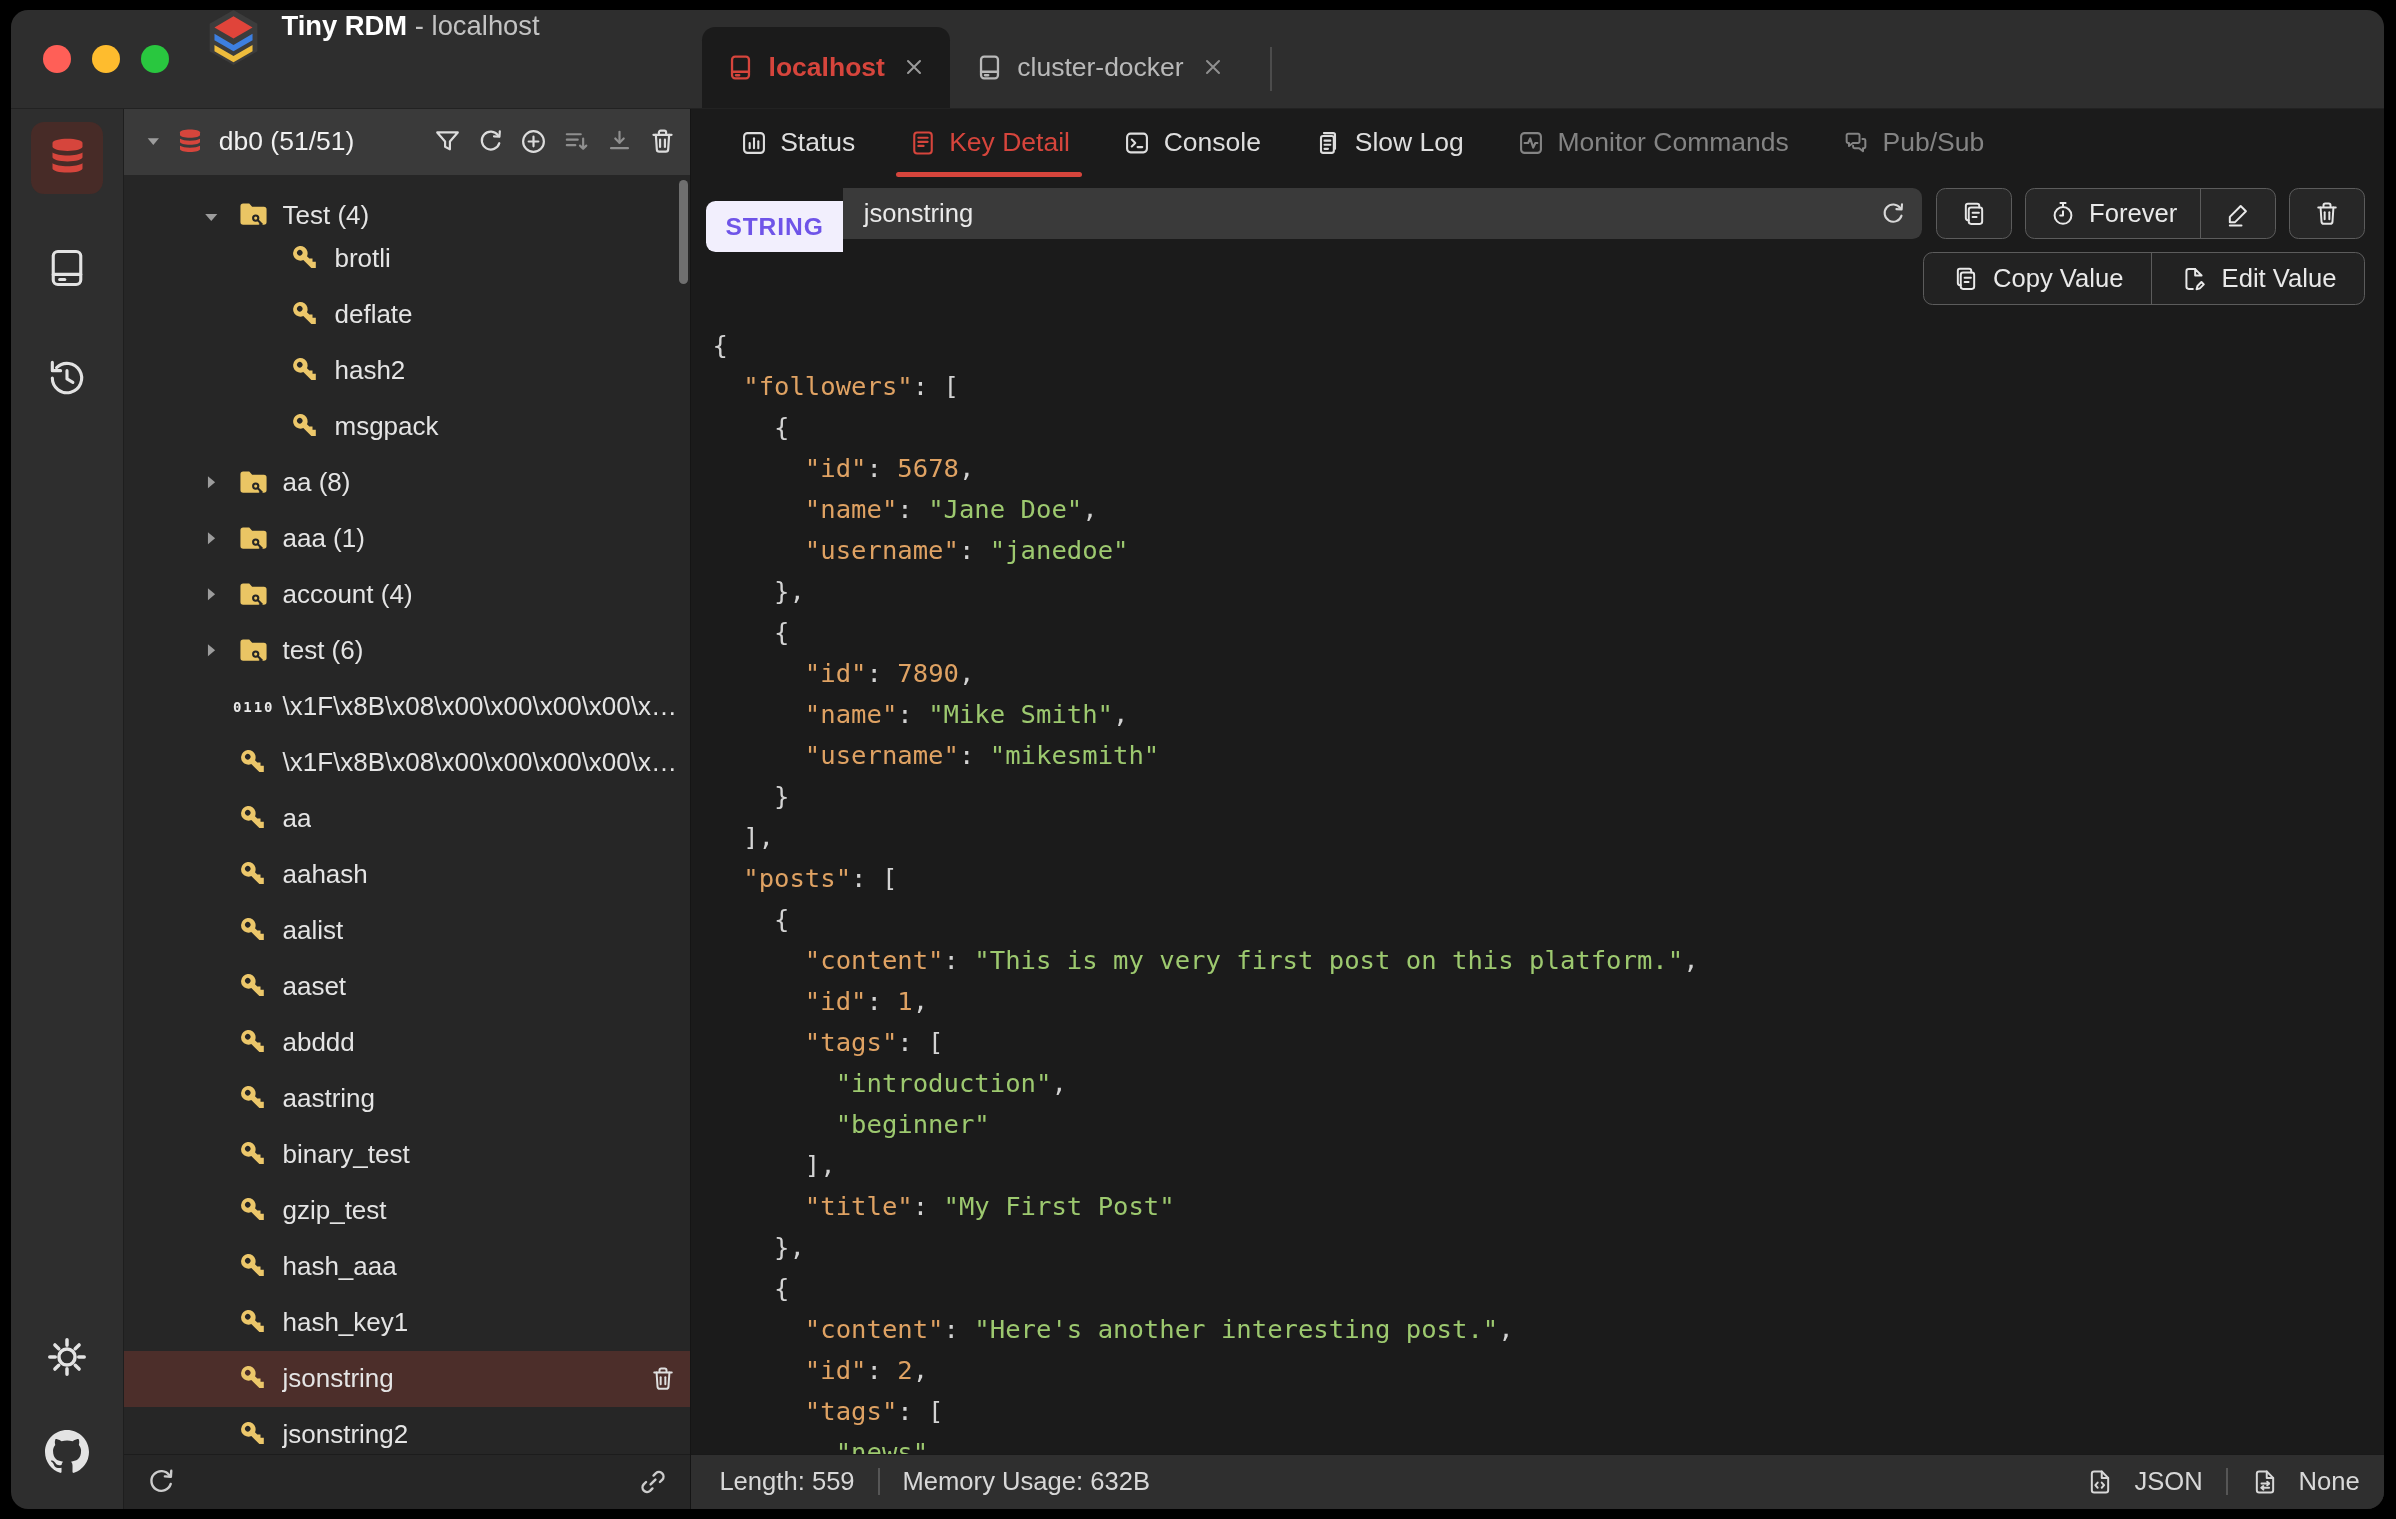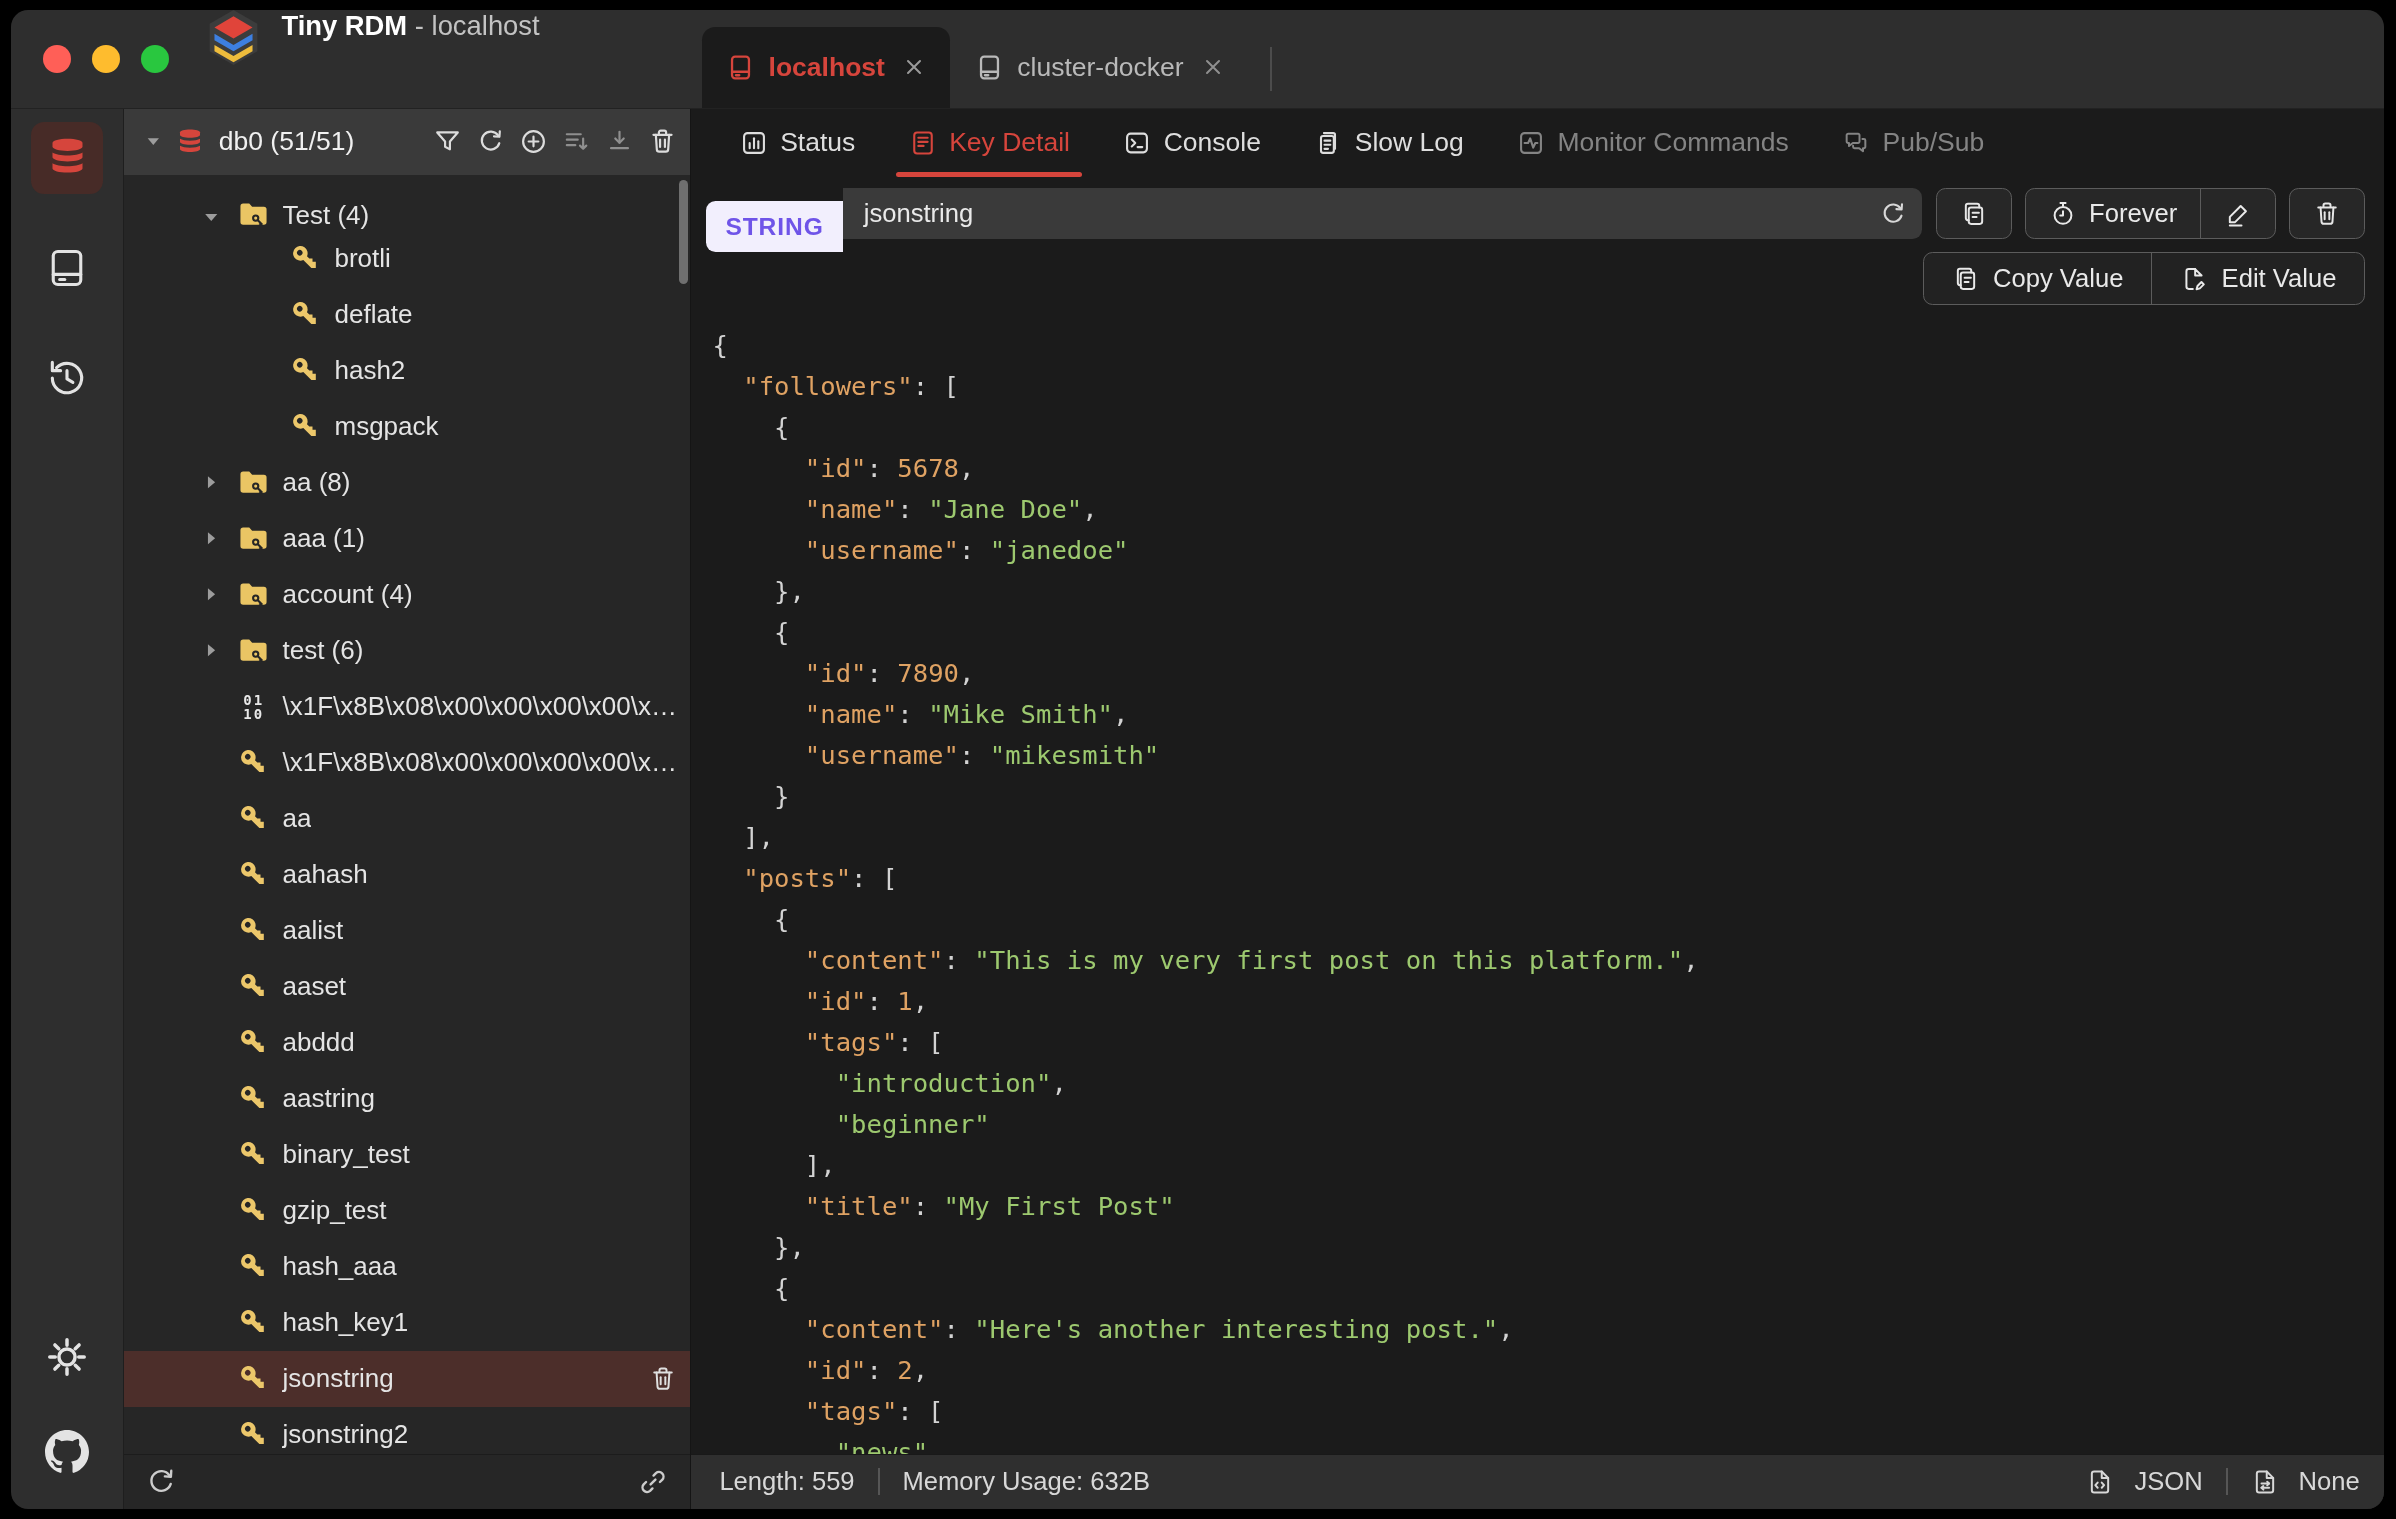--- a/index.html
+++ b/index.html
@@ -42,21 +42,21 @@
   .tree-tools { margin-left:auto; display:flex; align-items:center; gap:14px; }
   .tool-ico { width:29px; height:29px; display:flex; color:#dcdcdc; }
   .tool-ico.dim { color:#8f8f8f; }
   .tree-rows { flex:1; position:relative; overflow:hidden; }
   .tree-row { height:56px; display:flex; align-items:center; gap:12.3px; padding-right:13.2px; }
   .tree-row.selected { background:#4c2e2a; }
   .tree-row .caret { width:26.5px; display:flex; flex-shrink:0; }
   .t-ico { width:33px; height:33px; display:flex; align-items:center; justify-content:center; flex-shrink:0; }
   .tree-label { font-size:26px; color:#e4e4e4; white-space:nowrap; overflow:hidden; text-overflow:ellipsis; }
   .row-trash { margin-left:auto; width:28px; height:28px; color:#e0e0e0; display:flex; flex-shrink:0; }
-  .bin-glyph { display:flex; flex-direction:column; font-family:"DejaVu Sans Mono",monospace; font-size:14px; font-weight:700; line-height:14px; color:#e8e8e8; letter-spacing:1.9px; }
+  .bin-glyph { display:flex; flex-direction:row; font-family:"DejaVu Sans Mono",monospace; font-size:14px; font-weight:700; line-height:14px; color:#e8e8e8; letter-spacing:1.9px; }
   .scroll-thumb { position:absolute; right:2.8px; top:5.7px; width:8.5px; height:104px; border-radius:4.7px; background:#6f6f6f; }
   .tree-footer { height:55px; border-top:0.9px solid #1c1c1c; display:flex; align-items:center; padding:0 21px; flex-shrink:0; }
   .tree-footer .ft-ico { width:32px; height:32px; color:#cccccc; display:flex; }
   .tree-footer .right { margin-left:auto; }
 
   
   .main { flex:1; background:#1b1b1b; display:flex; flex-direction:column; min-width:0; }
   .subtabs { height:68px; display:flex; align-items:center; padding-left:26.5px; gap:9.5px; flex-shrink:0; }
   .mtab { position:relative; height:100%; display:flex; align-items:center; gap:12.3px; padding:0 22px; font-size:26.5px; color:#dedede; }
   .mtab .mtab-ico { width:28px; height:28px; display:flex; }

